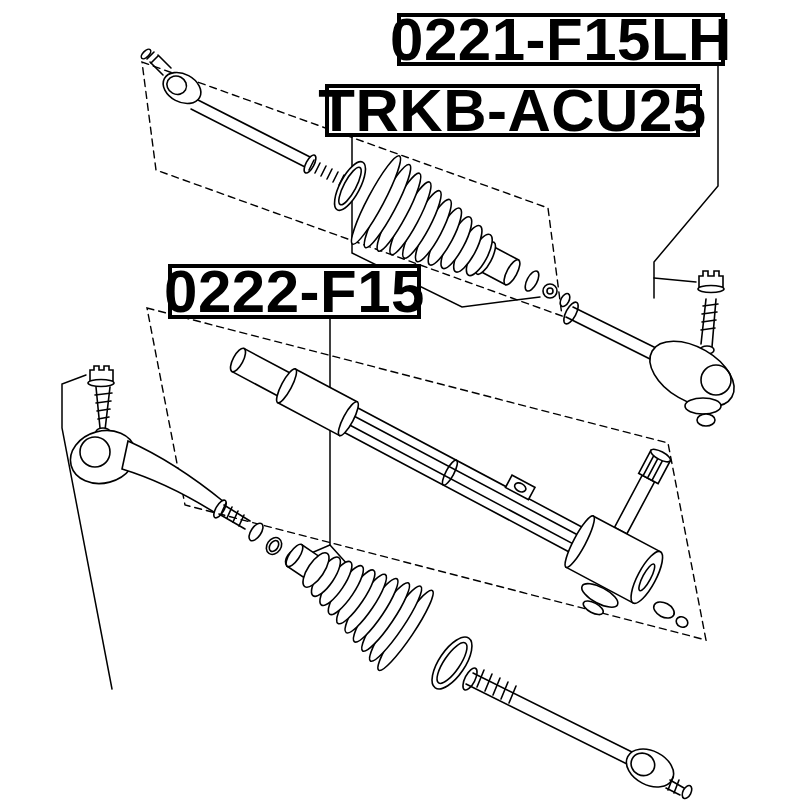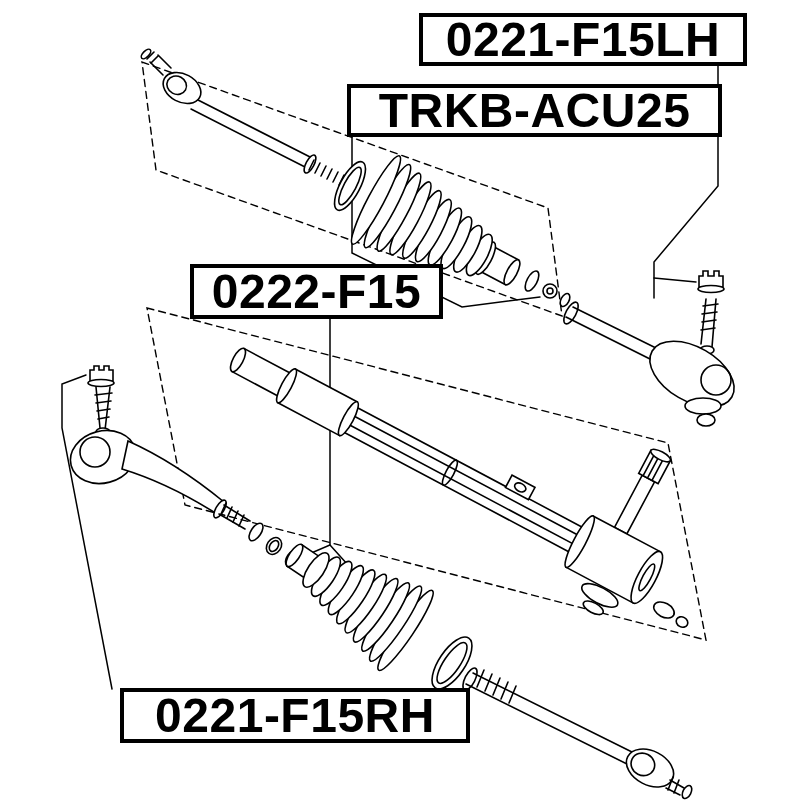--- a/index.html
+++ b/index.html
@@ -5,22 +5,22 @@
   html,body{margin:0;padding:0;background:#ffffff;}
   .stage{
     position:relative;width:800px;height:800px;background:#ffffff;
     font-family:"Liberation Sans",sans-serif;overflow:hidden;
   }
   .stage svg{position:absolute;left:0;top:0;}
   .label-box{
     position:absolute;box-sizing:border-box;background:#ffffff;
     border:4px solid #000000;color:#000000;font-weight:700;
     display:flex;align-items:center;justify-content:center;
-    font-family:"Liberation Sans",sans-serif;font-size:48px;line-height:1;
-    white-space:nowrap;letter-spacing:0.5px;margin-left:22px;
+    font-family:"Liberation Sans",sans-serif;font-size:60px;line-height:1;
+    white-space:nowrap;letter-spacing:0.5px;
   }
 </style>
 </head>
 <body>
 
 <div class="stage">
 
 <svg width="800" height="800" viewBox="0 0 800 800" fill="none" stroke="#000000" stroke-width="1.6" stroke-linecap="round">
 
   <g stroke-width="1.4" stroke-dasharray="7,5">
@@ -212,15 +212,14 @@
     <ellipse transform="rotate(27 687 792)" cx="687" cy="792" rx="4" ry="7" fill="#ffffff"></ellipse>
   </g>
 </svg>
 
 <div class="label-box" style="left:397px;top:13px;width:328px;height:53px;">0221-F15LH</div>
 
 <div class="label-box" style="left:325px;top:84px;width:375px;height:53px;text-align:right;">TRKB-ACU25</div>
 
 <div class="label-box" style="left:168px;top:264px;width:253px;height:55px;">0222-F15</div>
 
-<div class="label-box" style="left:98px;top:688px;width:350px;height:55px;">0221-F15RH</div>
 
 </div>
 
 </body></html>

